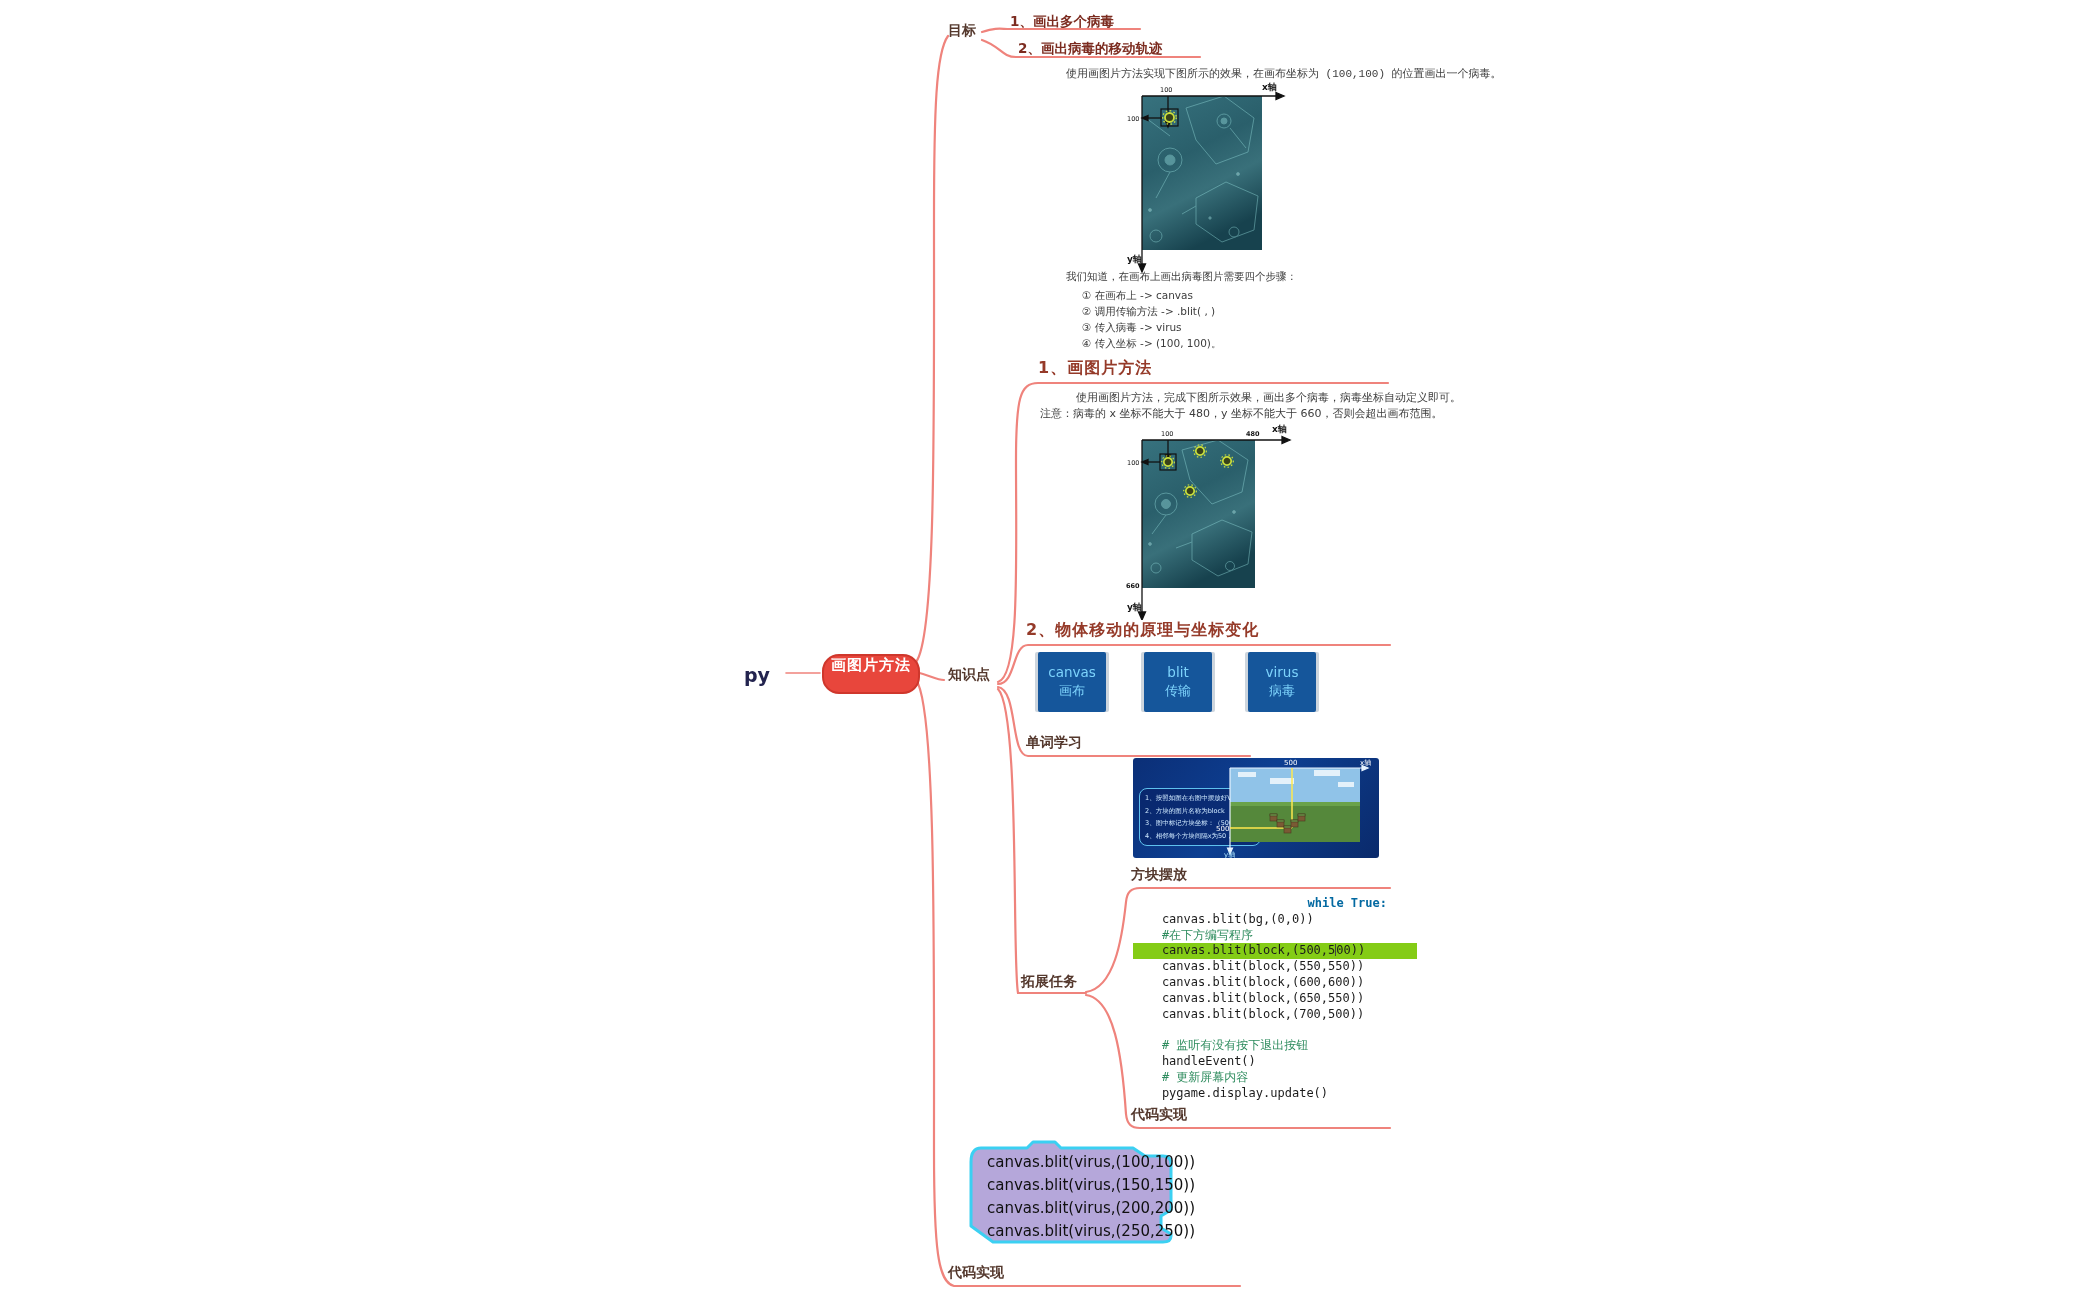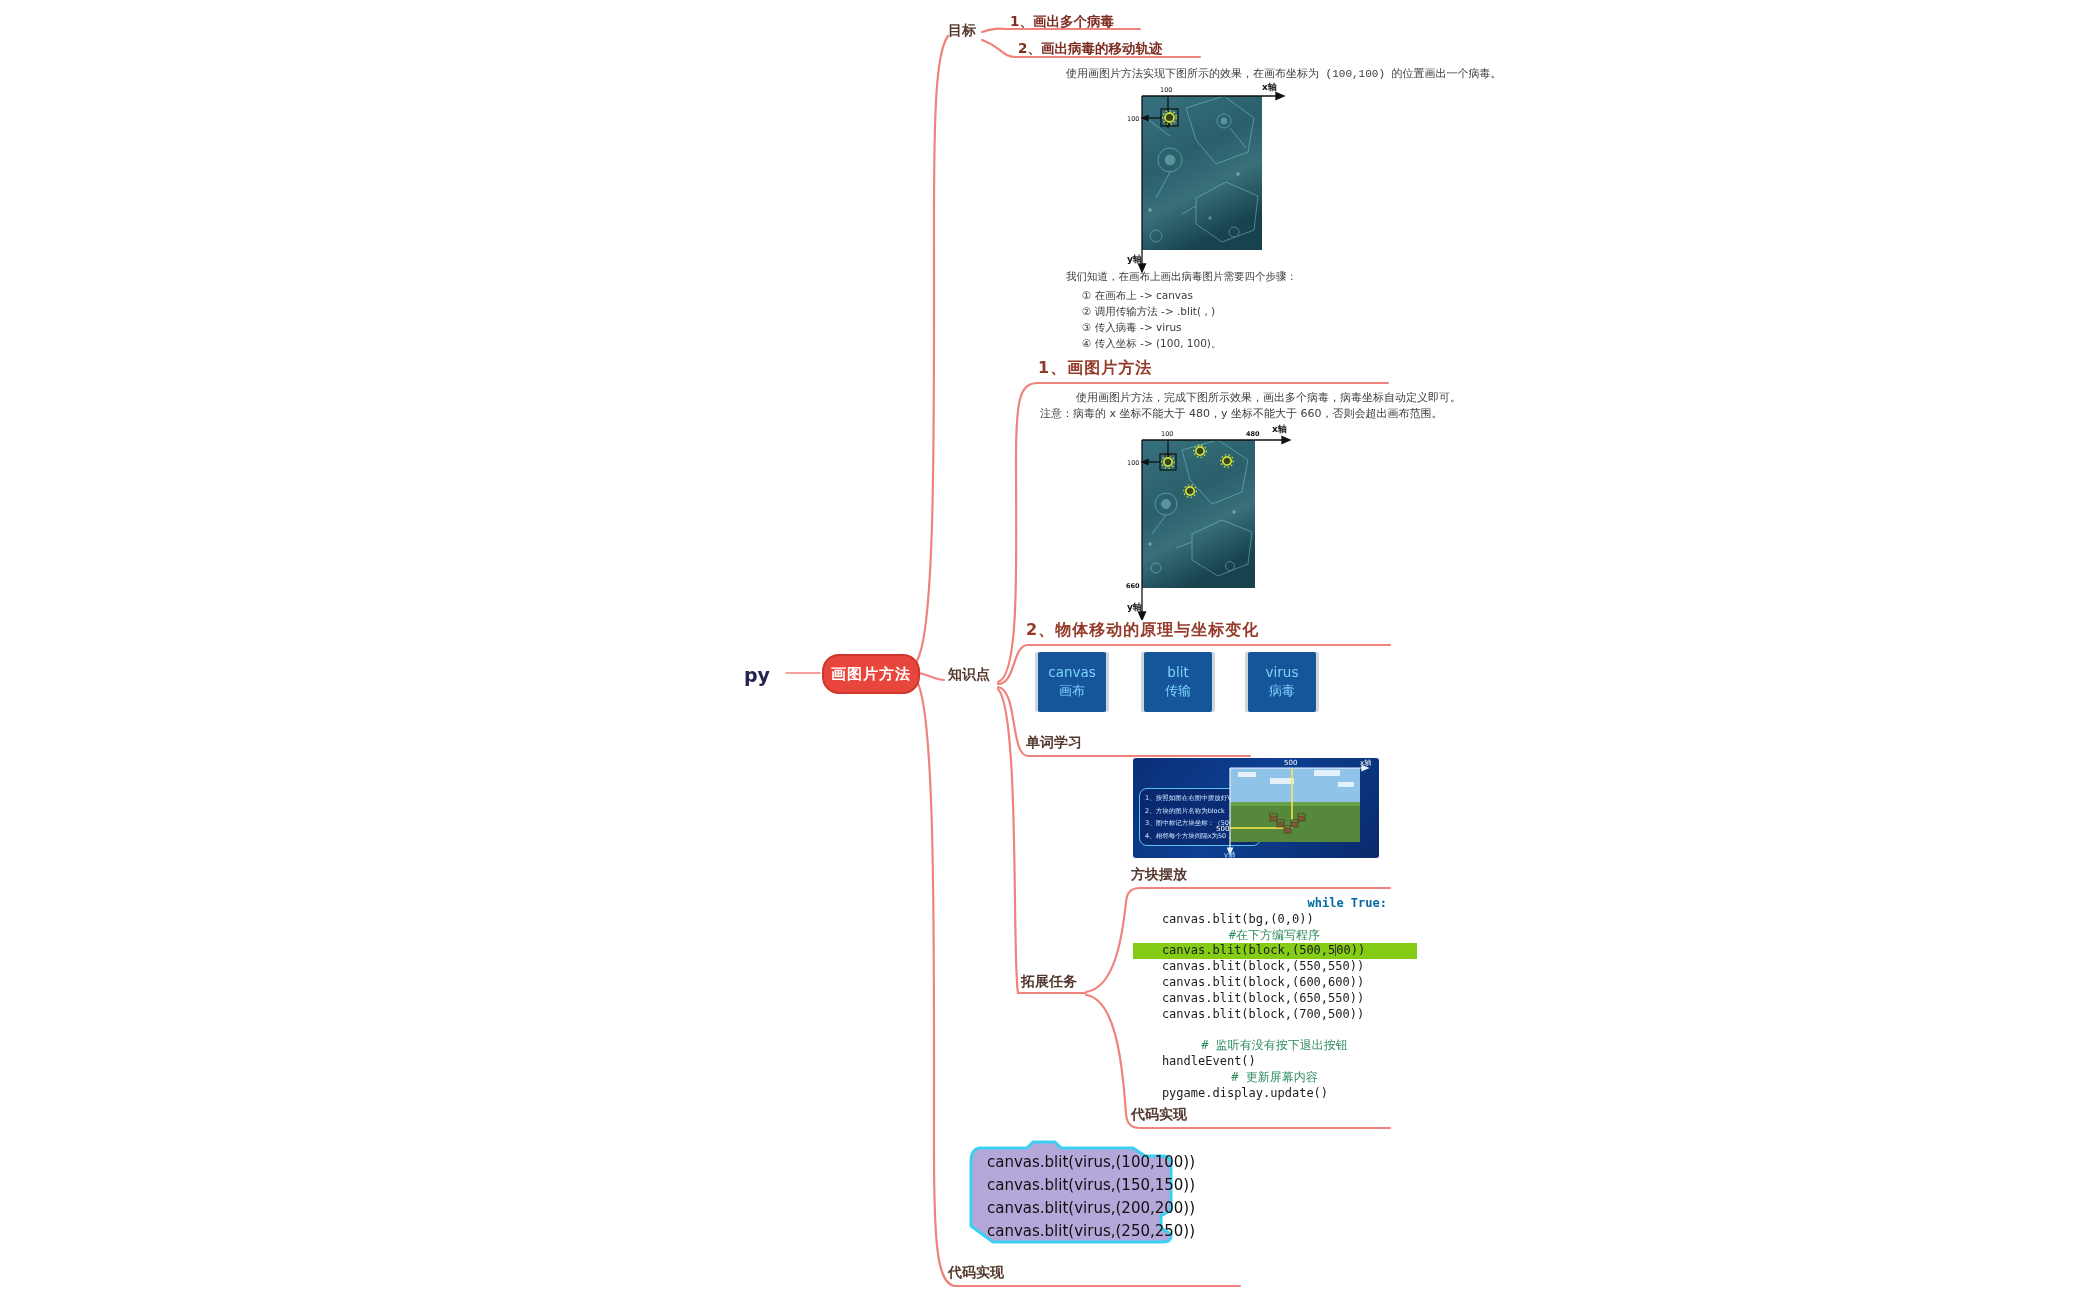--- a/index.html
+++ b/index.html
@@ -6,40 +6,40 @@
   #page{position:relative;width:2100px;height:1299px;background:#ffffff;overflow:hidden;
         font-family:"DejaVu Sans","Liberation Sans",sans-serif;color:#333;}
   #connectors{position:absolute;left:0;top:0;z-index:0;}
   .abs{position:absolute;z-index:2;}
   .branch-lbl{font-size:14px;font-weight:bold;color:#54382d;white-space:nowrap;}
   .child-lbl{font-size:13.5px;font-weight:bold;color:#7c2c20;white-space:nowrap;}
   .heading{font-size:16px;font-weight:bold;color:#953a29;white-space:nowrap;letter-spacing:1px;}
   .body-txt{font-size:11px;color:#3c3c3c;white-space:nowrap;}
   .steps-txt{font-size:10.5px;color:#3c3c3c;white-space:nowrap;}
   #root-node{left:822px;top:654px;width:94px;height:36px;background:#e8463c;border:2.5px solid #cf372c;
-             border-radius:17px;display:flex;align-items:center;justify-content:center;}
+             border-radius:17px;display:flex;justify-content:center;}
   #root-node span{color:#fff;font-weight:bold;font-size:15px;letter-spacing:1px;}
   #py-label{left:744px;top:664px;font-size:19px;font-weight:bold;color:#23244f;}
   .word-card{top:652px;width:68px;height:60px;background:#15569b;color:#7dd3fc;text-align:center;
              box-shadow:-3px 0 0 #cdd5dd,3px 0 0 #cdd5dd;border-radius:2px;
              display:flex;flex-direction:column;justify-content:center;line-height:1.45;}
   .word-card .en{font-size:13.5px;}
   .word-card .zh{font-size:13px;}
   
   #slide{left:1133px;top:758px;width:246px;height:100px;border-radius:3px;
          background:linear-gradient(130deg,#0b2f77 0%,#0d3f92 45%,#0a2a6b 100%);}
   #slide-panel{left:1139px;top:788px;width:122px;height:58px;border:1px solid #5ec1ee;border-radius:8px;
                background:rgba(8,34,100,0.6);padding:3px 5px;box-sizing:border-box;}
   #slide-panel div{font-size:6.5px;line-height:12.6px;color:#cfe9ff;white-space:nowrap;overflow:hidden;}
   
   #editor{left:1133px;top:896px;width:254px;height:212px;background:#ffffff;}
   .code-line{font-family:"DejaVu Sans Mono","Liberation Mono",monospace;font-size:12px;line-height:15.8px;
              white-space:pre;color:#1b1b1b;}
   .code-line.kw{color:#0369a1;font-weight:bold;text-align:right;}
-  .code-line.cmt{color:#2e8c5e;text-align:center;}
+  .code-line.cmt{color:#2e8c5e;}
   .code-line.hl{background:#84cc16;width:284px;}
   .caret{display:inline-block;width:0;border-left:1.3px solid #444;height:12px;vertical-align:-2px;}
   
   #block-code-text{left:987px;top:1151px;z-index:3;}
   #block-code-text div{font-size:15px;line-height:23px;color:#101010;white-space:nowrap;}
   .fig-svg{position:absolute;z-index:2;}
 </style>
 </head>
 <body>
 <div id="page">

